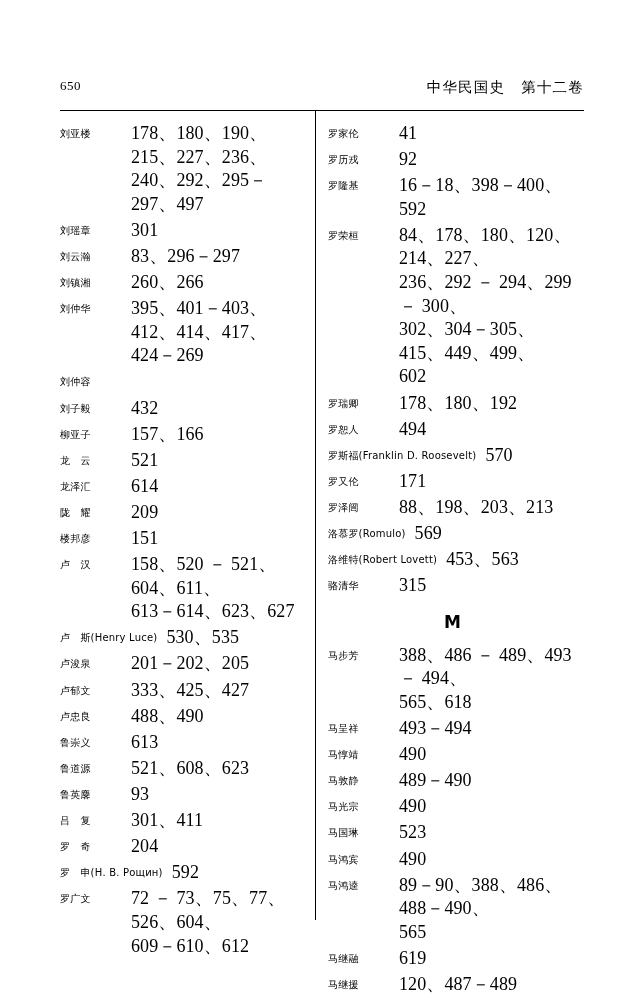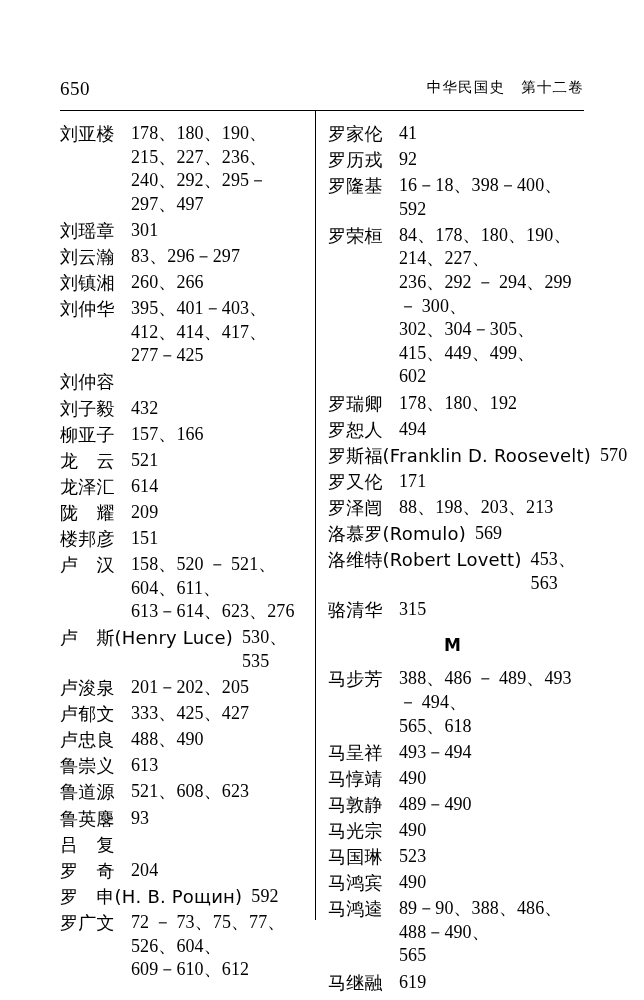--- a/index.html
+++ b/index.html
@@ -26,21 +26,21 @@
     position: absolute;
     left: 60px;
     top: 78px;
     width: 524px;
     height: 22px;
   }
   .folio {
     position: absolute;
     left: 0;
     top: 0;
-    font-size: 19px;
+    font-size: 13px;
     letter-spacing: 0.5px;
     font-family: "Liberation Serif", "DejaVu Serif", serif;
   }
   .running-title {
     position: absolute;
     left: 0;
     top: 0;
     width: 524px;
     text-align: right;
     font-size: 14.5px;
@@ -79,21 +79,21 @@
 
   .entry {
     display: flex;
     align-items: flex-start;
     margin-bottom: 2.5px;
     font-size: 13.6px;
     line-height: 23.6px;
   }
   .name {
     font-family: "DejaVu Sans", "Liberation Sans", sans-serif;
-    font-size: 18px;
+    font-size: 10px;
     white-space: nowrap;
     flex: 0 0 auto;
     letter-spacing: 0.2px;
   }
   .name.w4 { min-width: 62px; }
   .nums {
     font-family: "Liberation Serif", "DejaVu Serif", serif;
     font-size: 18px;
     margin-left: 9px;
     flex: 1 1 auto;
@@ -146,21 +146,21 @@
       <div class="entry">
         <span class="name w4">刘镇湘</span>
         <span class="nums">
           <span class="ln">260、266</span>
         </span>
       </div>
       <div class="entry">
         <span class="name w4">刘仲华</span>
         <span class="nums">
           <span class="ln">395、401－403、412、414、417、</span>
-          <span class="ln indent">277－425</span>
+          <span class="ln indent">424－269</span>
         </span>
       </div>
       <div class="entry">
         <span class="name w4">刘仲容</span>
       </div>
       <div class="entry">
         <span class="name w4">刘子毅</span>
         <span class="nums">
           <span class="ln">432</span>
         </span>
@@ -192,21 +192,21 @@
       <div class="entry">
         <span class="name w4">楼邦彦</span>
         <span class="nums">
           <span class="ln">151</span>
         </span>
       </div>
       <div class="entry">
         <span class="name w4">卢　汉</span>
         <span class="nums">
           <span class="ln">158、520 － 521、604、611、</span>
-          <span class="ln indent">613－614、623、276</span>
+          <span class="ln indent">613－614、623、627</span>
         </span>
       </div>
       <div class="entry">
         <span class="name latin-name">卢　斯(Henry Luce)</span>
         <span class="nums">
           <span class="ln">530、535</span>
         </span>
       </div>
       <div class="entry">
         <span class="name w4">卢浚泉</span>
@@ -239,20 +239,23 @@
         </span>
       </div>
       <div class="entry">
         <span class="name w4">鲁英麐</span>
         <span class="nums">
           <span class="ln">93</span>
         </span>
       </div>
       <div class="entry">
         <span class="name w4">吕　复</span>
+        <span class="nums">
+          <span class="ln">301、411</span>
+        </span>
       </div>
       <div class="entry">
         <span class="name w4">罗　奇</span>
         <span class="nums">
           <span class="ln">204</span>
         </span>
       </div>
       <div class="entry">
         <span class="name latin-name">罗　申(Н. В. Рощин)</span>
         <span class="nums">
@@ -282,21 +285,21 @@
       </div>
       <div class="entry">
         <span class="name w4">罗隆基</span>
         <span class="nums">
           <span class="ln">16－18、398－400、592</span>
         </span>
       </div>
       <div class="entry">
         <span class="name w4">罗荣桓</span>
         <span class="nums">
-          <span class="ln">84、178、180、190、214、227、</span>
+          <span class="ln">84、178、180、120、214、227、</span>
           <span class="ln indent">236、292 － 294、299 － 300、</span>
           <span class="ln indent">302、304－305、415、449、499、</span>
           <span class="ln indent">602</span>
         </span>
       </div>
       <div class="entry">
         <span class="name w4">罗瑞卿</span>
         <span class="nums">
           <span class="ln">178、180、192</span>
         </span>

